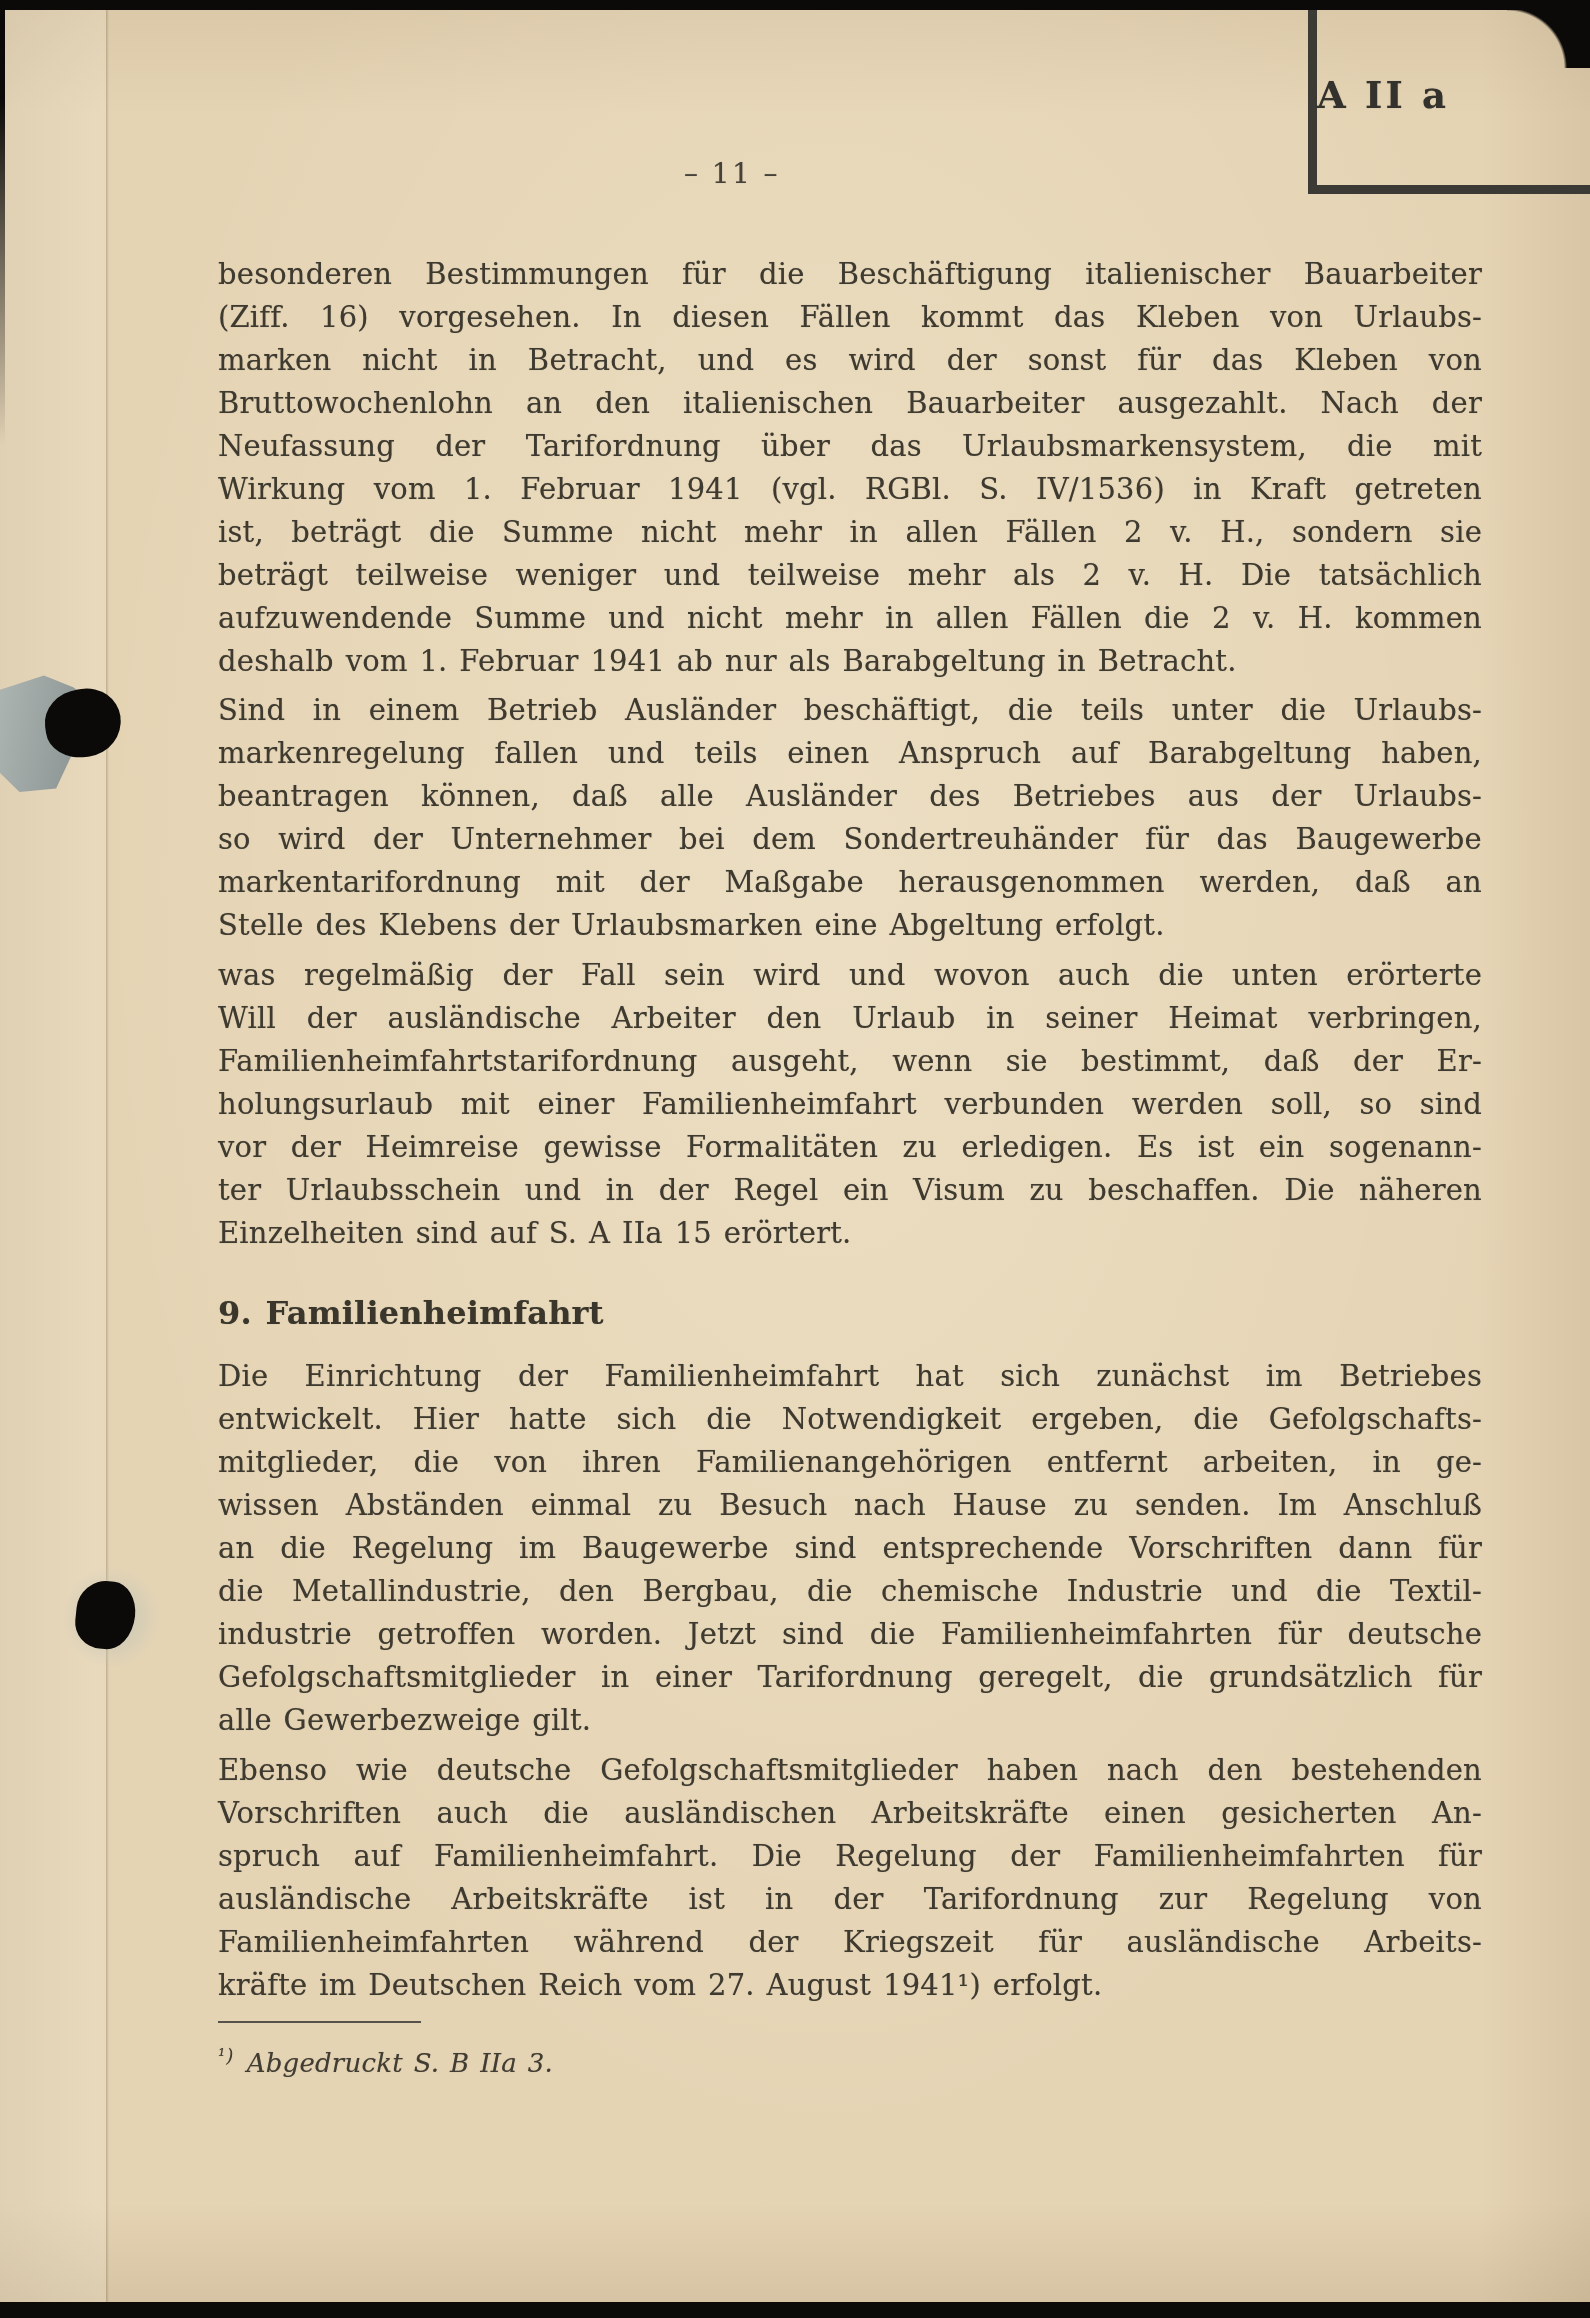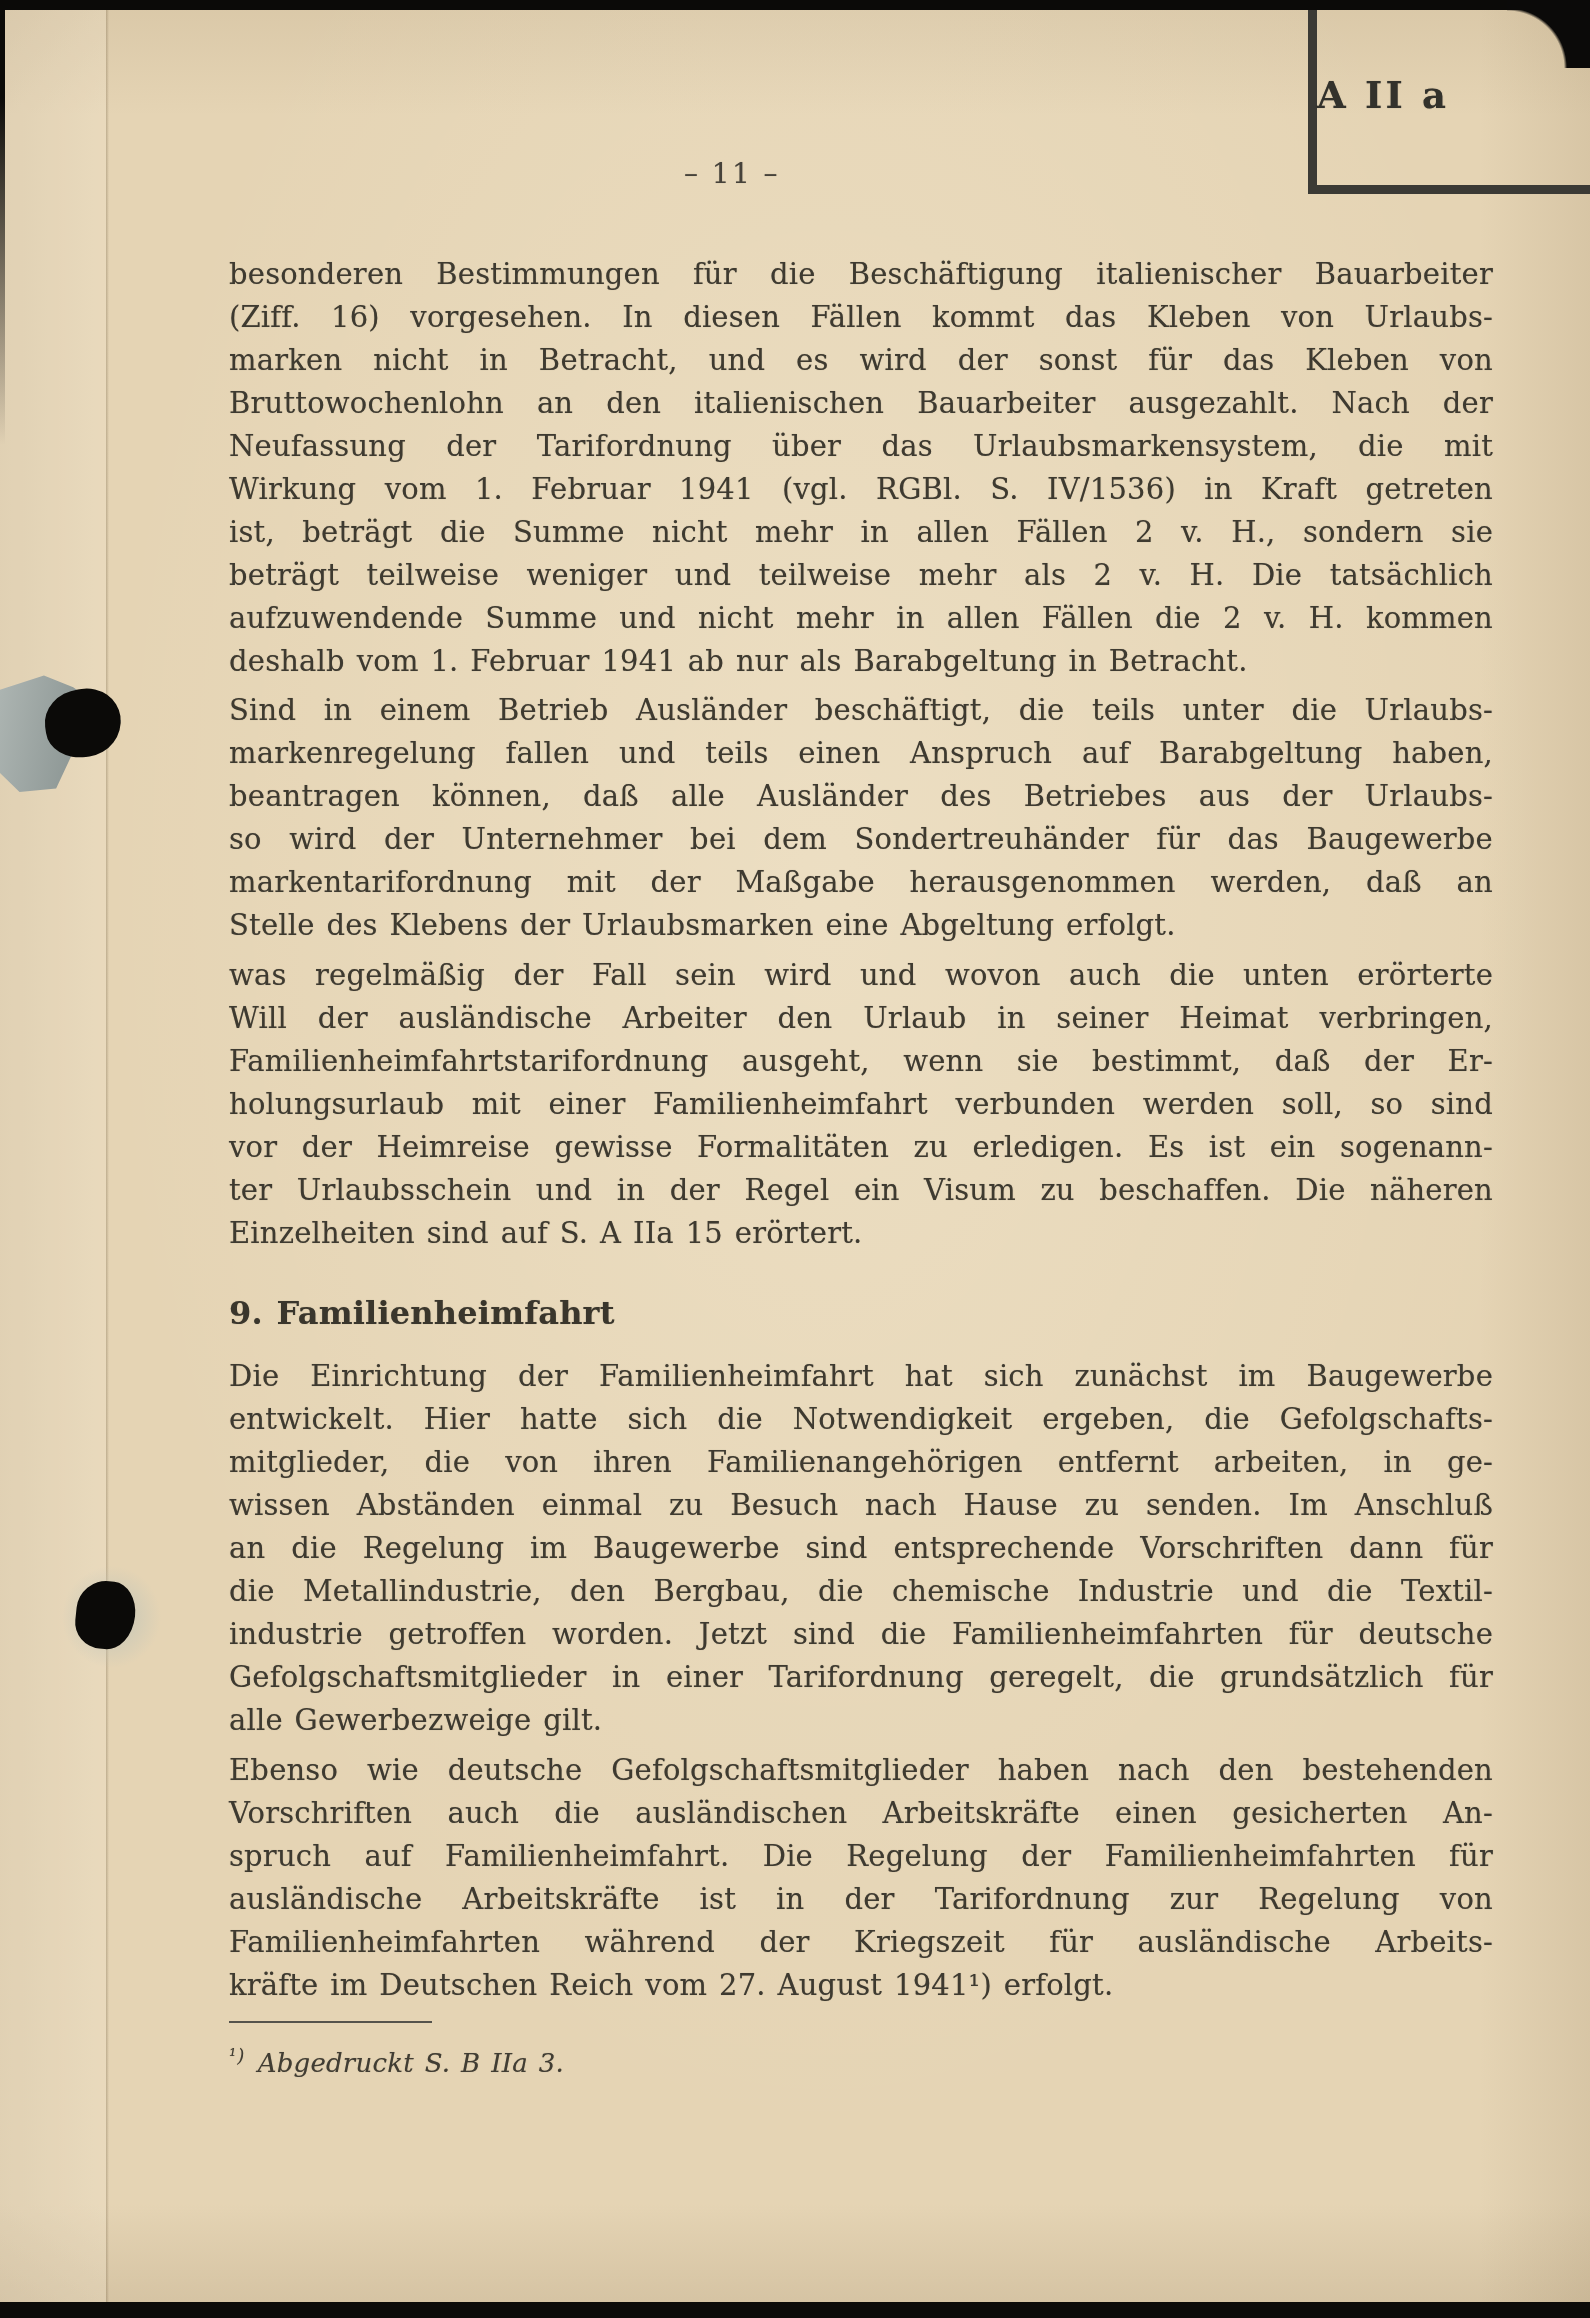--- a/index.html
+++ b/index.html
@@ -40,21 +40,21 @@
   
   .tab-left-border{position:absolute;left:1308px;top:10.3px;width:8.7px;height:184px;background:#3b3a35;}
   .tab-bottom-border{position:absolute;left:1308px;top:185px;right:0;height:8.7px;background:#3b3a35;}
   .tab-label{position:absolute;left:1317px;top:73px;width:262px;
     font-size:37px;font-weight:bold;letter-spacing:3.2px;color:#33322c;
     text-shadow:0 0 0.8px rgba(51,50,44,0.5);}
   
   .page-number{position:absolute;left:684px;top:157px;width:207px;
     font-size:28px;color:#46423a;letter-spacing:2.4px;text-shadow:0 0 0.8px rgba(70,66,58,0.45);}
   
-  .body-text{position:absolute;left:229px;top:253px;width:1264px;color:#3e3a30;
+  .body-text{position:absolute;left:218px;top:253px;width:1264px;color:#3e3a30;
     font-size:29px;line-height:43px;word-spacing:2.4px;letter-spacing:0.2px;
     text-shadow:0 0 0.8px rgba(62,58,48,0.42);}
   .para{margin:0 0 6.4px 0;}
   .line{text-align:justify;text-align-last:justify;white-space:normal;}
   .line.last{text-align:left;text-align-last:left;}
   .heading{margin:37px 0 20.7px 0;width:1058px;text-align:left;font-weight:bold;font-size:32px;color:#3a362c;}
   .footnote-rule{margin-top:14.3px;width:203px;height:0;border-top:2.4px solid #55524b;}
   .footnote{margin-top:11px;font-size:26px;color:#413d33;font-style:italic;}
   .footnote .fn-marker{font-size:18.3px;vertical-align:super;letter-spacing:0.8px;}
   .footnote .fn-text{margin-left:12.7px;}
@@ -107,21 +107,21 @@
       <div class="line">Familienheimfahrtstarifordnung ausgeht, wenn sie bestimmt, daß der Er-</div>
       <div class="line">holungsurlaub mit einer Familienheimfahrt verbunden werden soll, so sind</div>
       <div class="line">vor der Heimreise gewisse Formalitäten zu erledigen. Es ist ein sogenann-</div>
       <div class="line">ter Urlaubsschein und in der Regel ein Visum zu beschaffen. Die näheren</div>
       <div class="line last">Einzelheiten sind auf S. A IIa 15 erörtert.</div>
     </div>
 
     <div class="heading">9. Familienheimfahrt</div>
 
     <div class="para">
-      <div class="line">Die Einrichtung der Familienheimfahrt hat sich zunächst im Baugewerbe</div>
+      <div class="line">Die Einrichtung der Familienheimfahrt hat sich zunächst im Betriebes</div>
       <div class="line">entwickelt. Hier hatte sich die Notwendigkeit ergeben, die Gefolgschafts-</div>
       <div class="line">mitglieder, die von ihren Familienangehörigen entfernt arbeiten, in ge-</div>
       <div class="line">wissen Abständen einmal zu Besuch nach Hause zu senden. Im Anschluß</div>
       <div class="line">an die Regelung im Baugewerbe sind entsprechende Vorschriften dann für</div>
       <div class="line">die Metallindustrie, den Bergbau, die chemische Industrie und die Textil-</div>
       <div class="line">industrie getroffen worden. Jetzt sind die Familienheimfahrten für deutsche</div>
       <div class="line">Gefolgschaftsmitglieder in einer Tarifordnung geregelt, die grundsätzlich für</div>
       <div class="line last">alle Gewerbezweige gilt.</div>
     </div>
 

